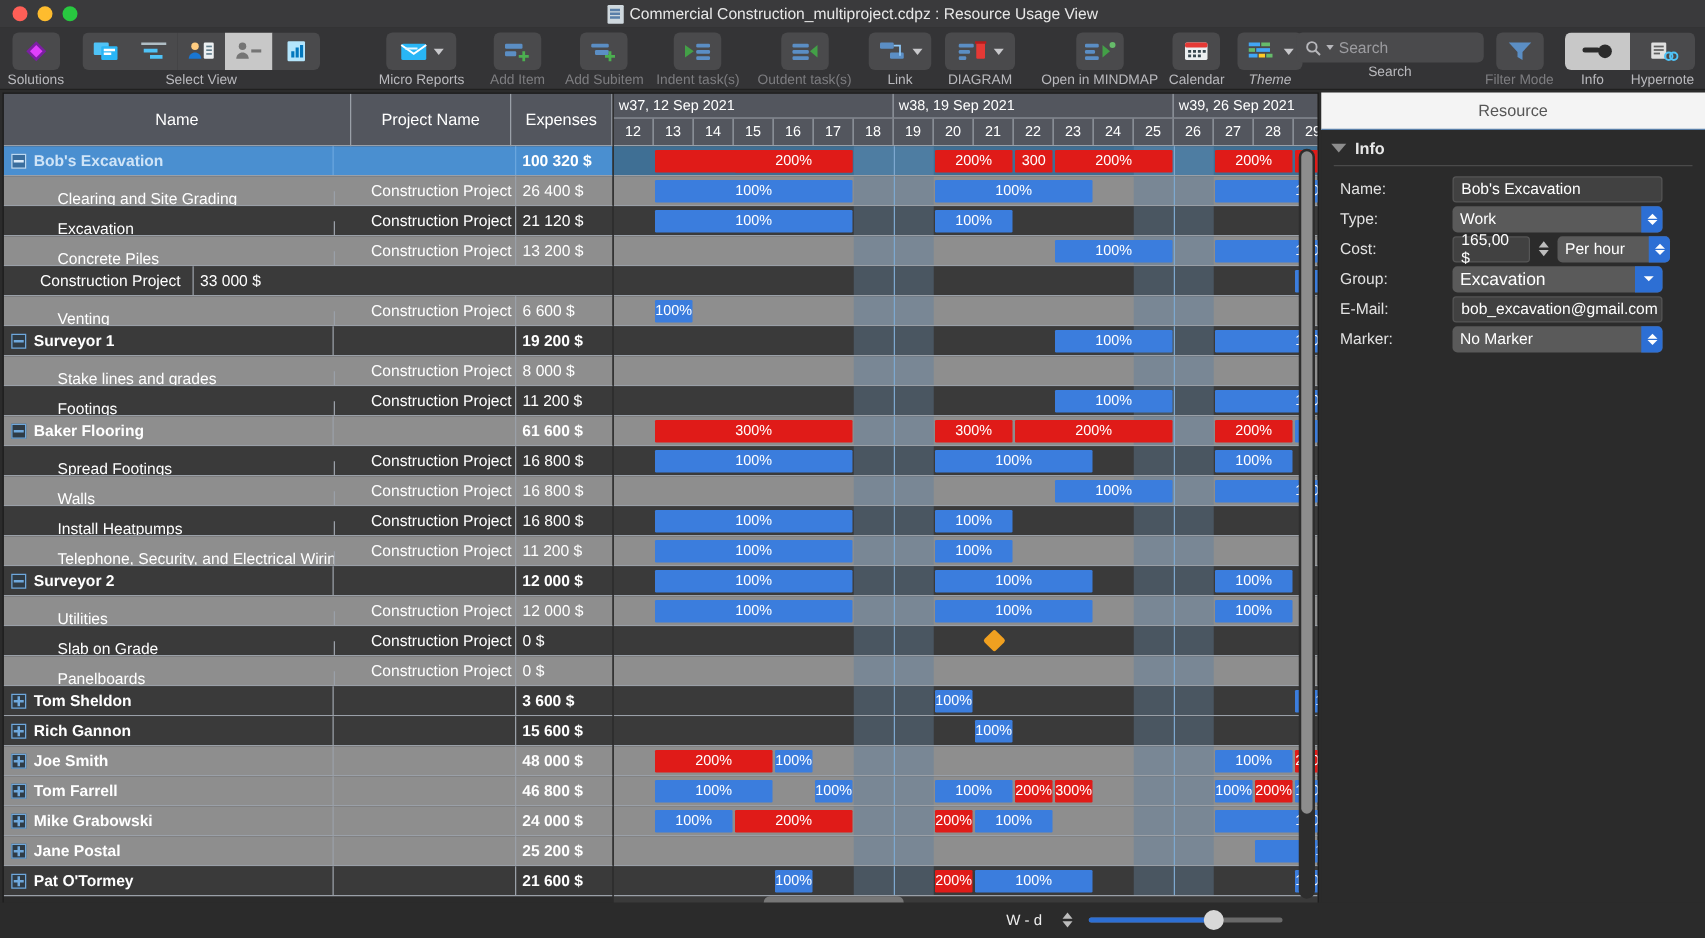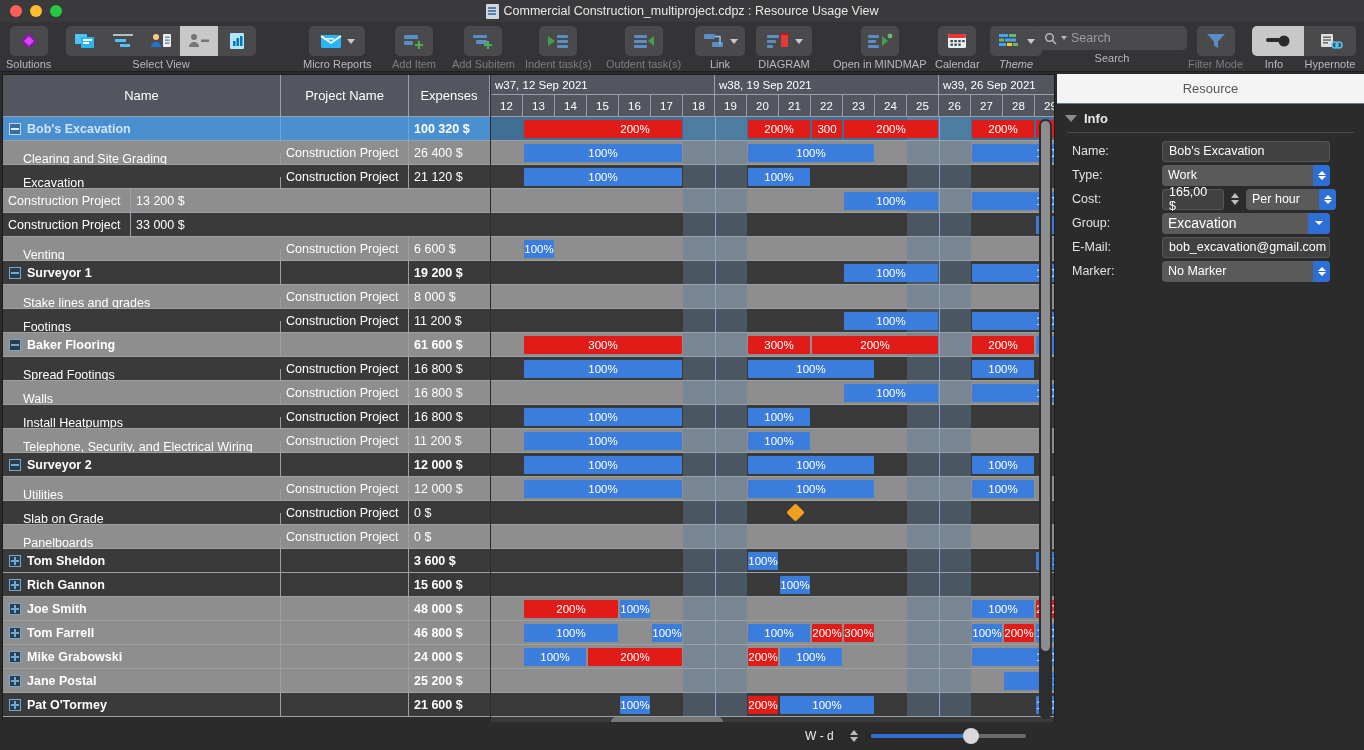--- a/index.html
+++ b/index.html
@@ -56,25 +56,25 @@
 
   .row { height:24px; display:flex; align-items:stretch;
     border-bottom:1px solid #9aa0a8; }
   .row.light { background:#8e8e8e; }
   .row.dark  { background:#3a3a3a; }
   .row.sel   { background:#4a8fd0; }
   .row .cell { display:flex; align-items:center; font-size:12.5px; color:#fff;
     border-right:1px solid #9aa0a8; padding:0 5px; overflow:hidden; white-space:nowrap;}
   .row.sel .cell { border-right-color:#6aa6de; }
   .row .cell.n { width:278px; }
-  .row .cell.p { width:128px; }
+  .row .cell.p { width:128px;margin-left:24px; }
   .row .cell.e { width:81px; border-right:none; font-weight:normal; }
   .row.group .cell.n { font-weight:bold; padding-left:6px; gap:6px; }
   .row.group .cell.e { font-weight:bold; }
-  .row.child .cell.n { padding-left:20px;margin-top:12px; }
+  .row.child .cell.n { padding-left:43px;margin-top:12px; }
   .row.sel .cell.n { color:#cfe4f7; }
   .row.sel .cell.e { color:#fff; }
   .disc { width:12px; height:12px; border:1px solid #6fa8dc; background:#2f3b45;
     display:inline-flex; align-items:center; justify-content:center;
     flex:0 0 12px; position:relative; }
   .disc:before{content:""; position:absolute; width:8px; height:2px; background:#6fa8dc;}
   .disc.plus:after{content:""; position:absolute; width:2px; height:8px; background:#6fa8dc;}
   .row.sel .disc { border-color:#bcd9f2; background:#3a6e9e; }
   .row.sel .disc:before { background:#dcebf9; }
 
@@ -464,20 +464,23 @@
           <div class="cell e">26 400 $</div>
         </div>
         <div class="row dark child">
           <div class="cell n">
             <span>Excavation</span>
           </div>
           <div class="cell p">Construction Project</div>
           <div class="cell e">21 120 $</div>
         </div>
         <div class="row light child">
+          <div class="cell n">
+            <span>Concrete Piles</span>
+          </div>
           <div class="cell p">Construction Project</div>
           <div class="cell e">13 200 $</div>
         </div>
         <div class="row dark child">
           <div class="cell p">Construction Project</div>
           <div class="cell e">33 000 $</div>
         </div>
         <div class="row light child">
           <div class="cell n">
             <span>Venting</span>

